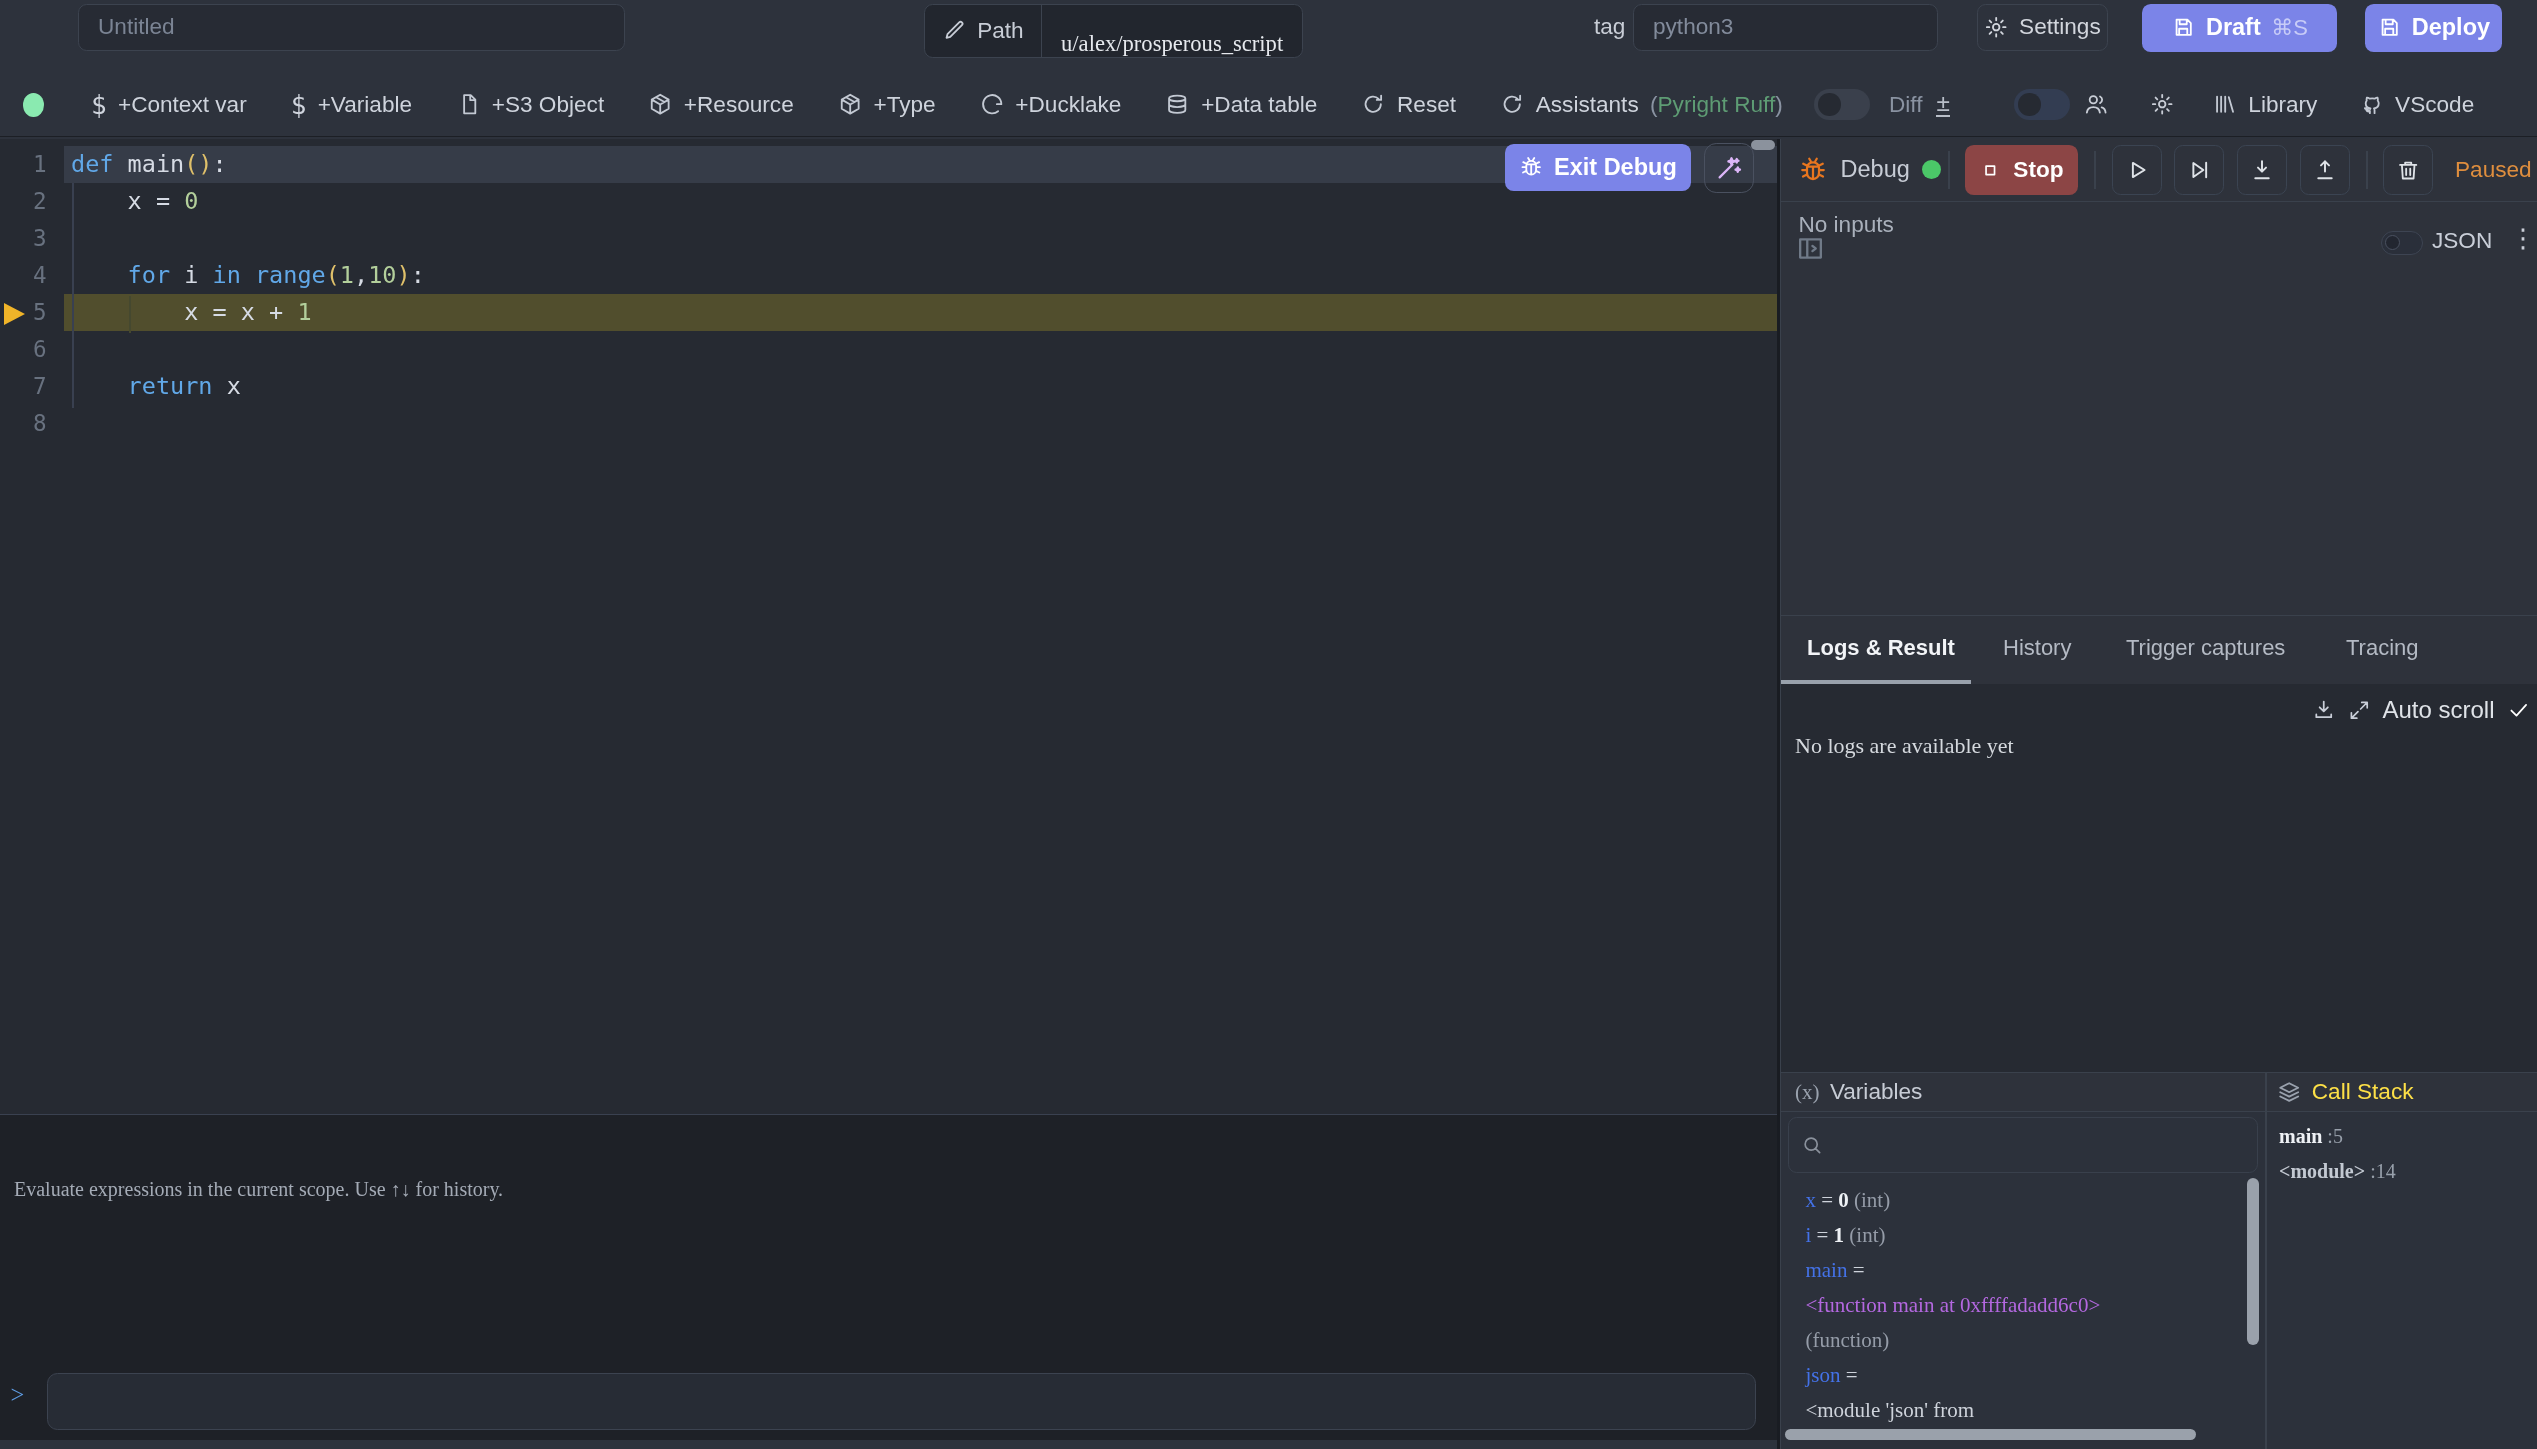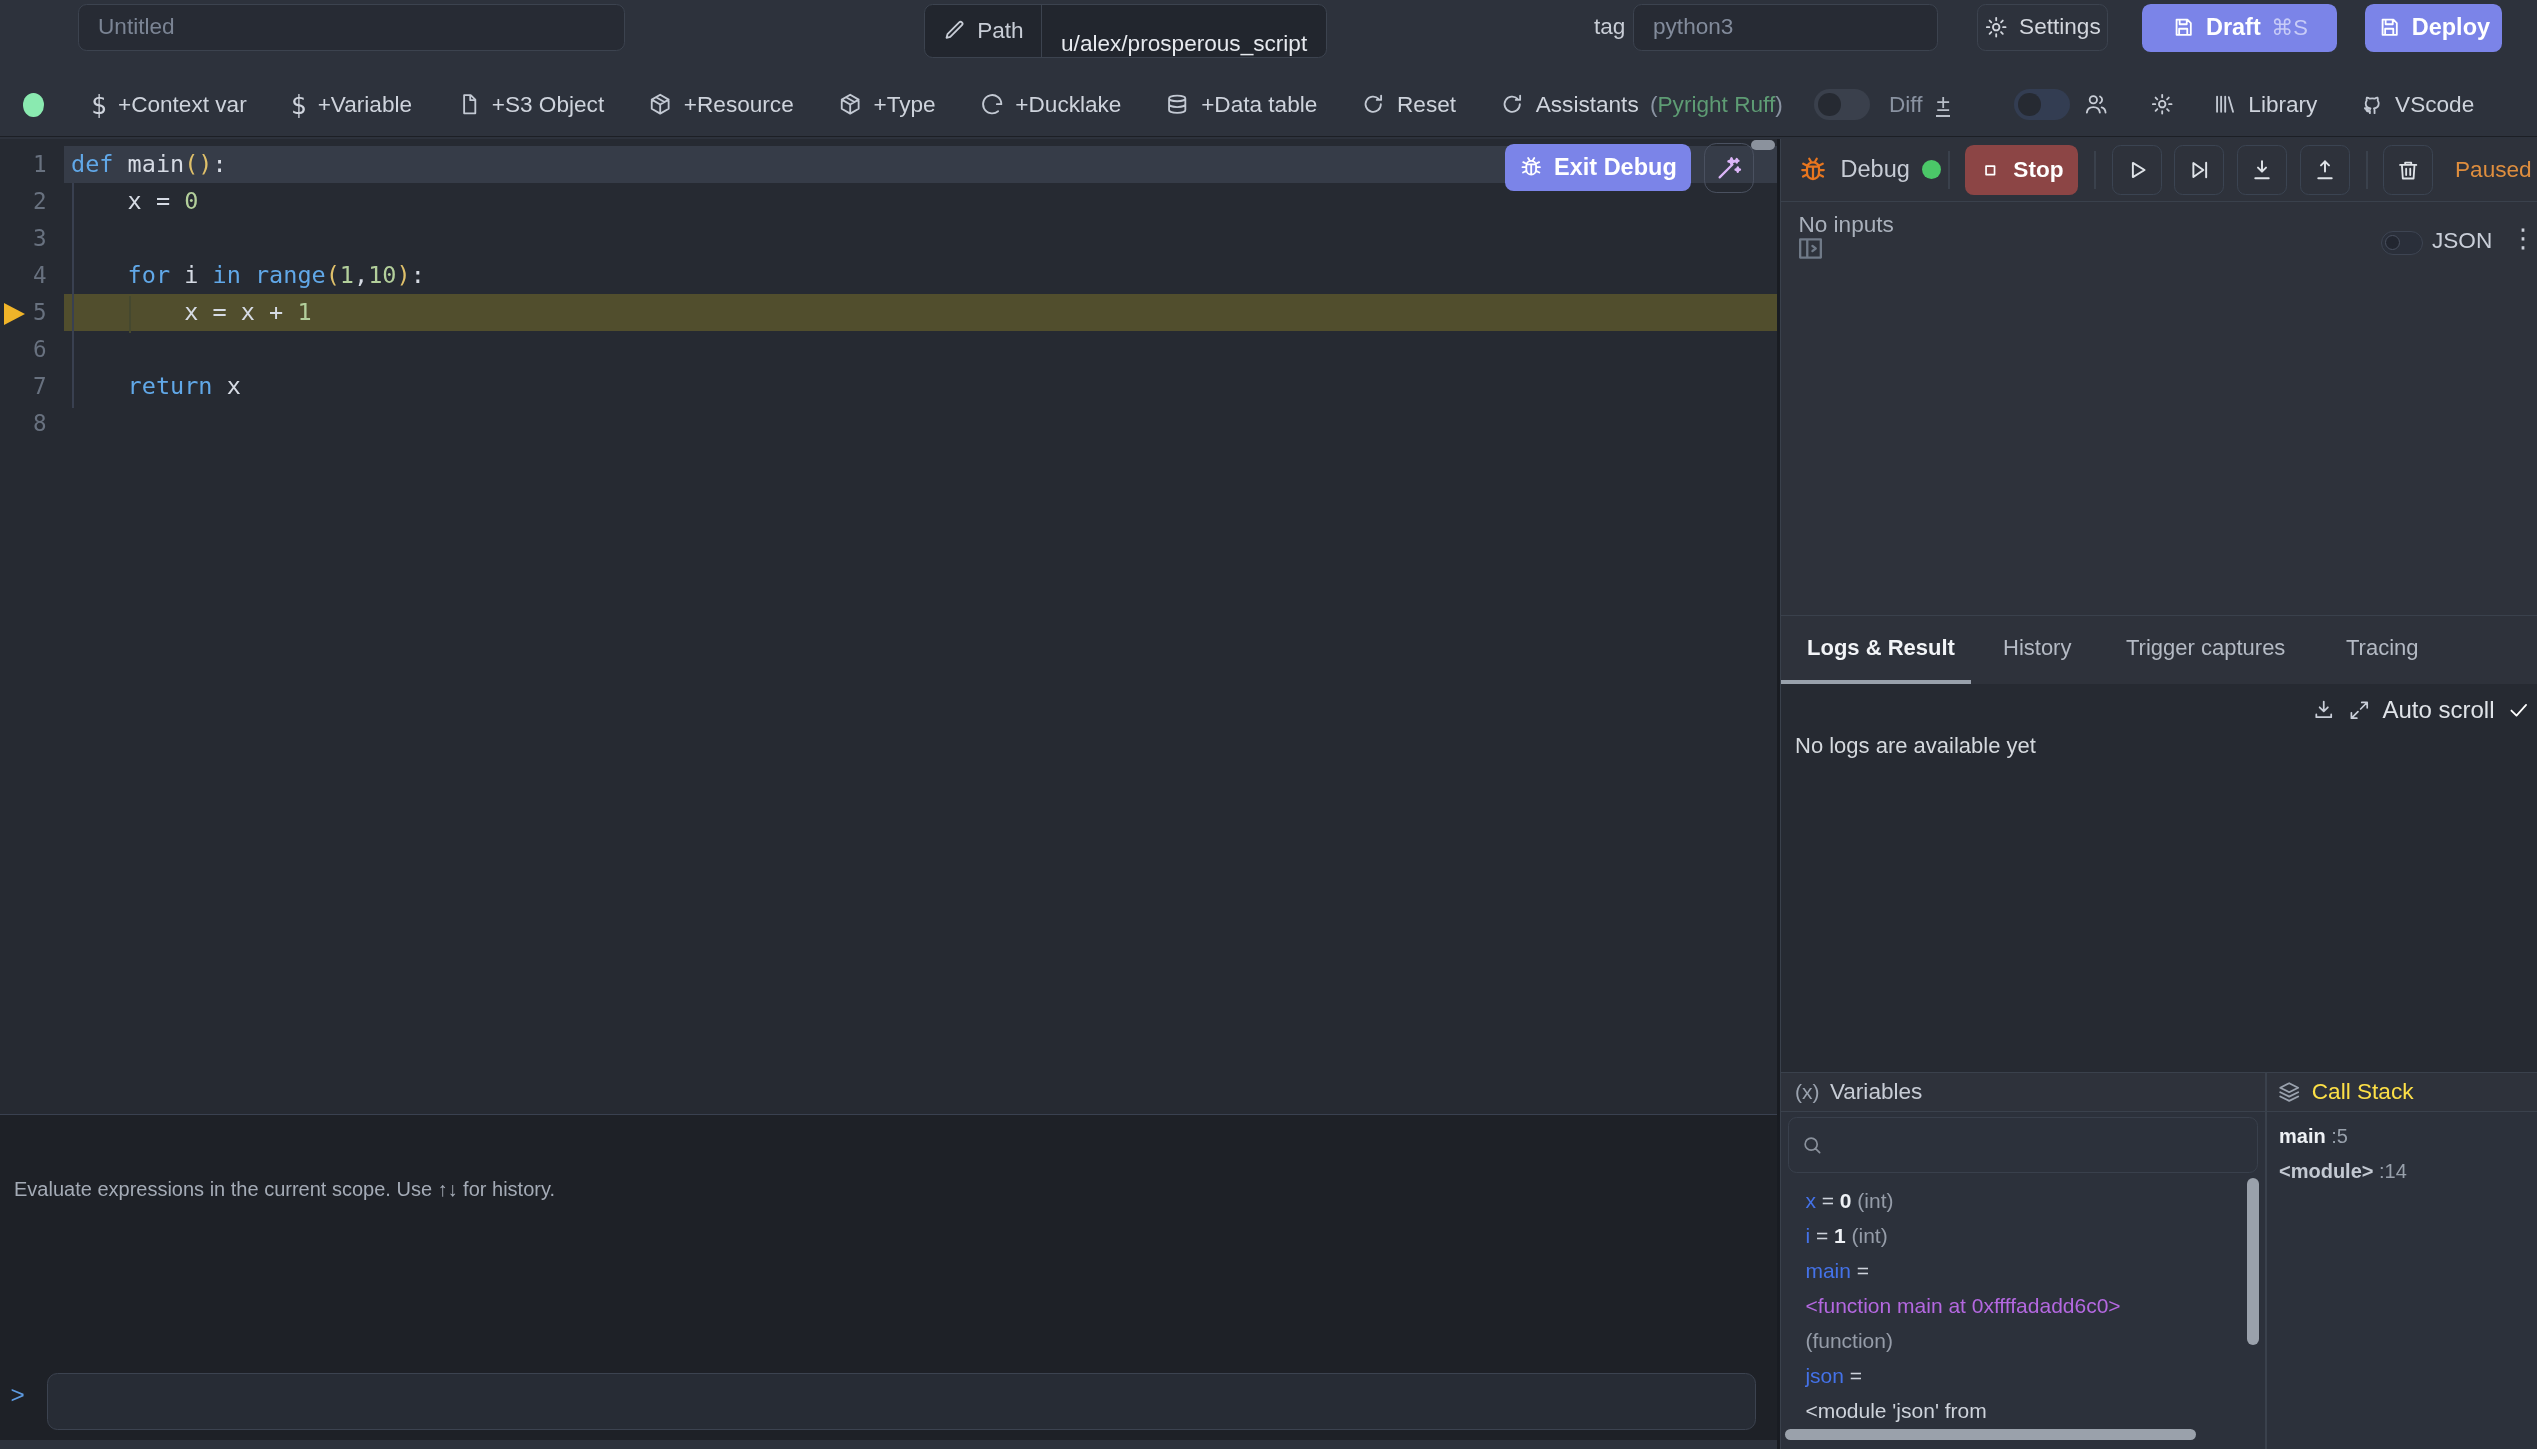--- a/index.html
+++ b/index.html
@@ -4,21 +4,21 @@
 <style>
   * { margin:0; padding:0; box-sizing:border-box; }
   html,body { width:2538px; height:1450px; }
   body {
     background:#2d323c;
     font-family:"Liberation Sans", sans-serif;
     color:#d2d6dd;
     position:relative;
     overflow:hidden;
   }
-  .mono { font-family:Liberation Sans, sans-serif; }
+  .mono { font-family:Liberation Serif, serif; }
   .abs { position:absolute; }
 
   svg.ic { fill:none; stroke:currentColor; stroke-width:1.8; stroke-linecap:round; stroke-linejoin:round; width:24.4px; height:24.4px; flex:none; }
   .ic-glyph { font-family:"DejaVu Sans Mono", monospace; }
 
   
   #topbar { position:absolute; left:0; top:0; width:2538px; height:73px; }
   .input-box { background:#272b34; border:1.7px solid #3c434f; border-radius:8.7px; height:47px; }
   #title-input { position:absolute; left:78px; top:3.5px; width:547px; padding:0 19px; font-size:22.6px; color:#ef4444; font-family:"Liberation Sans",sans-serif; outline:none; }
   #title-input::placeholder { color:#7b8494; }

